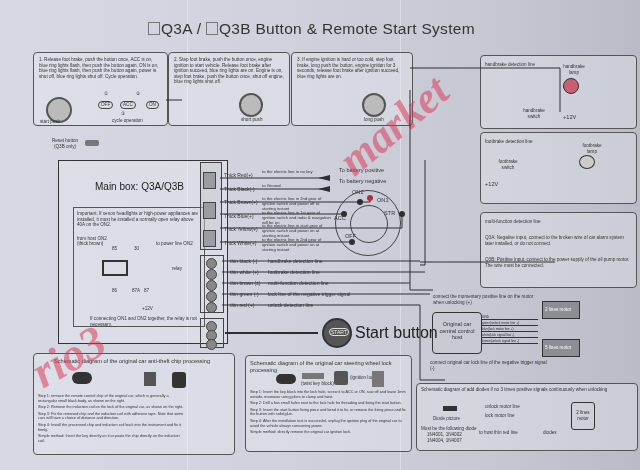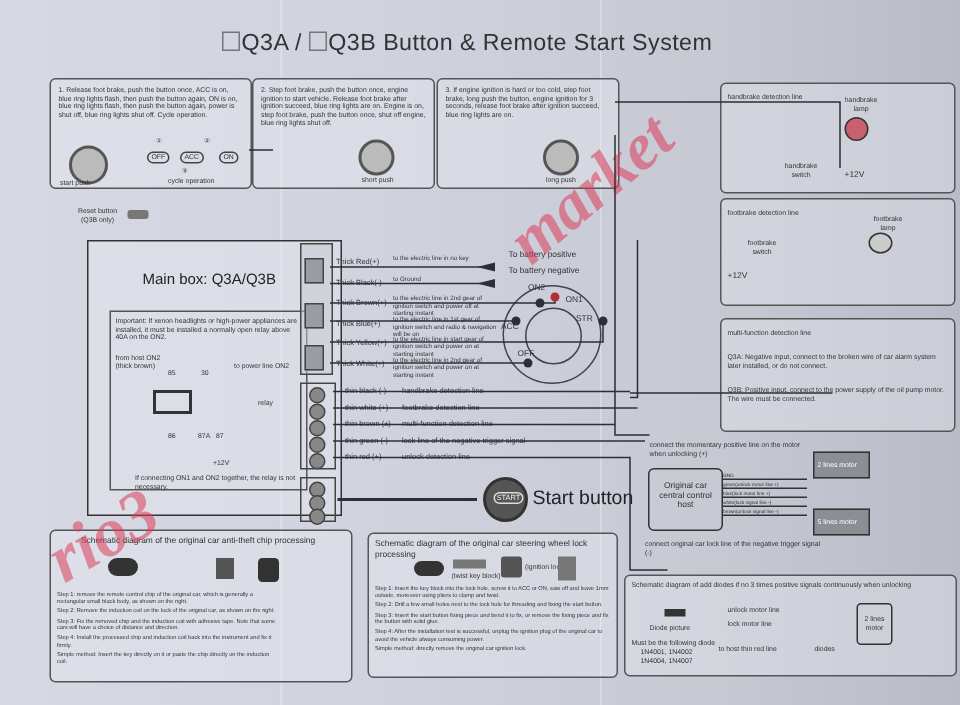--- a/index.html
+++ b/index.html
@@ -128,21 +128,21 @@
     <div class="wire-label" style="left: 268px; top: 302px;">unlock detection line</div>
   </div>
 
 <div class="abs" style="left:200px;top:318px;width:22px;height:28px;border:1px solid #444;"></div>
 <div class="dot" style="left:206px;top:321px;"></div>
 <div class="dot" style="left:206px;top:330px;"></div>
 <div class="dot" style="left:206px;top:339px;"></div>
 <div class="abs" style="left:322px;top:318px;width:26px;height:26px;border-radius:50%;background:#555;border:2px solid #333;">
   <div class="abs" style="left:5px;top:8px;font-size:5px;color:#eee;border:1px solid #ddd;border-radius:4px;padding:0 1px;">START</div>
 </div>
-<div class="abs" style="left:355px;top:324px;font-size:13px;color:#222;">Start button</div>
+<div class="abs" style="left:355px;top:324px;font-size:16px;color:#222;">Start button</div>
 
 <div class="box" style="left:480px;top:55px;width:155px;height:72px;">
   <div class="abs tiny" style="left:4px;top:6px;">handbrake detection line</div>
   <div class="abs tiny" style="left:78px;top:8px;width:30px;text-align:center;">handbrake lamp</div>
   <div class="abs" style="left:82px;top:22px;width:14px;height:14px;border-radius:50%;border:1px solid #333;background:#c86070;"></div>
   <div class="abs tiny" style="left:38px;top:52px;width:30px;text-align:center;">handbrake switch</div>
   <div class="abs small" style="left:82px;top:58px;">+12V</div>
 </div>
 
 <div class="box" style="left:480px;top:132px;width:155px;height:70px;">

